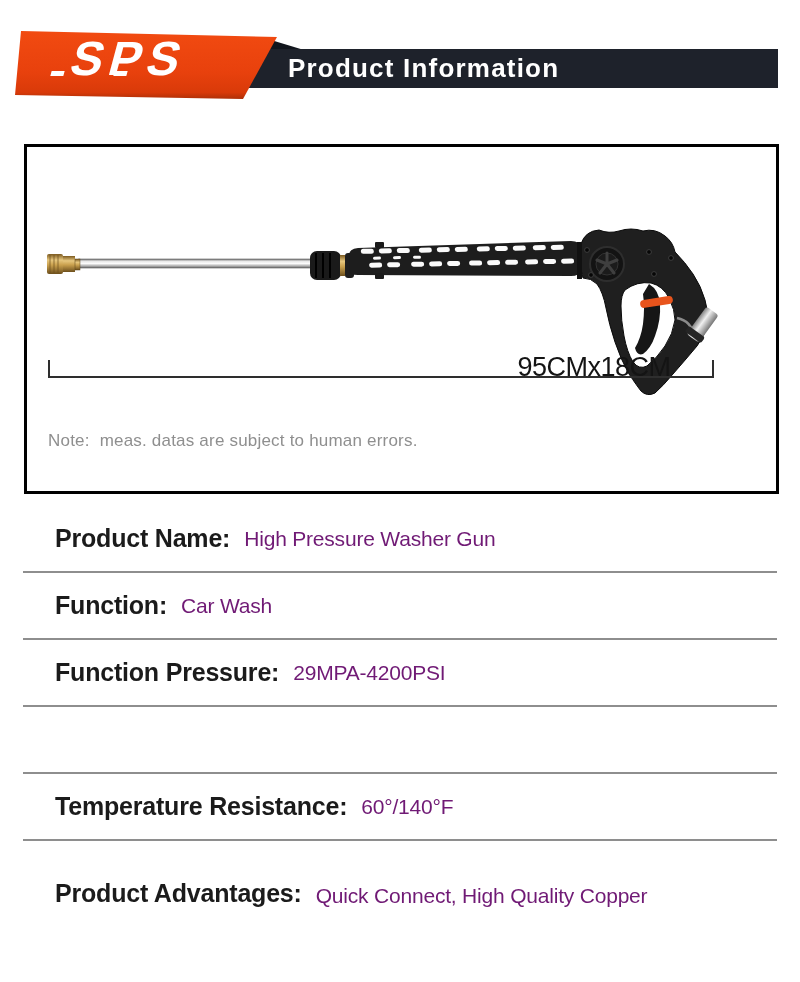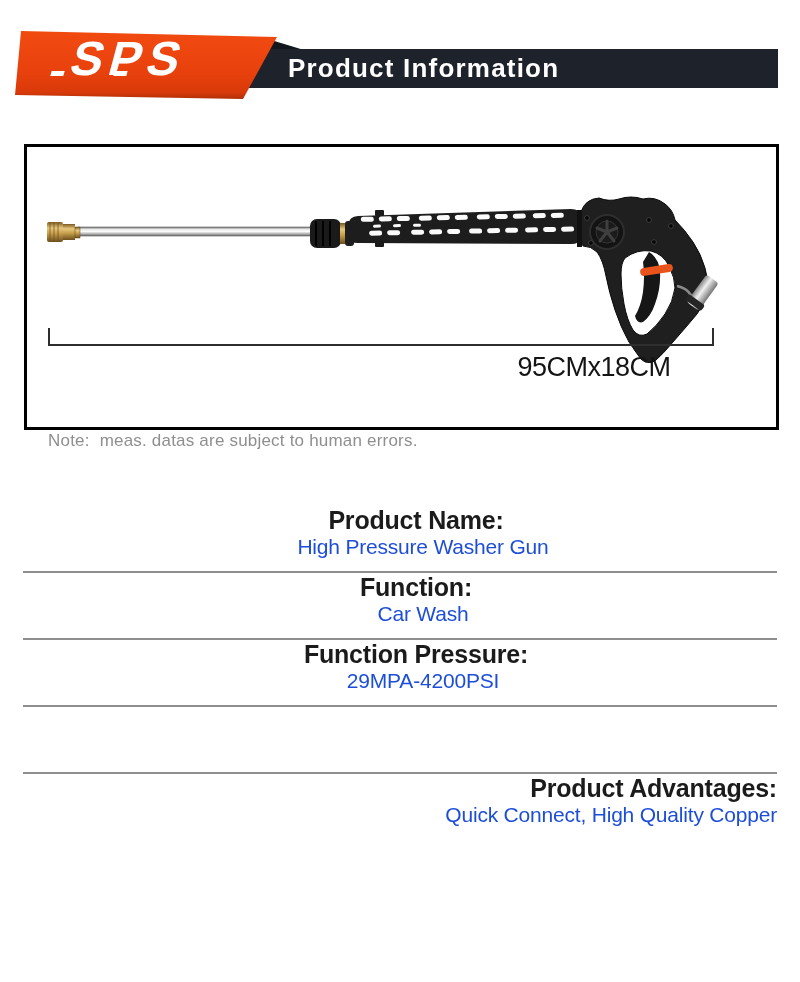--- a/index.html
+++ b/index.html
@@ -29,37 +29,37 @@
     filter:drop-shadow(0 2px 2px rgba(0,0,0,0.25));}
   .logo-text{position:absolute;left:49px;top:36px;width:160px;height:46px;
     display:flex;align-items:center;justify-content:center;
     transform:skewX(-15deg);
     color:#fff;font-size:48px;font-weight:800;letter-spacing:6px;line-height:1;}
   .logo-dash{position:absolute;height:5px;background:#fff;transform:skewX(-15deg);}
   .logo-dash.d1{left:51px;top:71px;width:13px;}
   .logo-dash.d2{left:114px;top:71px;width:13px;}
 
   
-  .figure-box{position:absolute;left:24px;top:144px;width:755px;height:286px;
+  .figure-box{position:absolute;left:24px;top:144px;width:755px;height:350px;
     border:3px solid #000;background:#fff;}
   .figure-box svg{display:block;width:100%;height:100%;}
   .dimension-label{position:absolute;left:467px;top:205px;width:200px;
     text-align:center;font-size:27px;color:#141414;letter-spacing:-0.5px;}
 
   
   .note-line{position:absolute;left:48px;top:431px;font-size:17px;color:#8f8f8f;letter-spacing:0.2px;}
   .note-line .note-body{margin-left:10px;}
 
   
   .specs{position:absolute;left:23px;top:506px;width:754px;}
   .spec-row{height:67px;display:flex;align-items:center;padding-left:32px;
-    border-bottom:2px solid var(--separator-gray);flex-direction:column;}
+    border-bottom:2px solid var(--separator-gray);}
   .spec-row:last-child{border-bottom:none;align-items:flex-end;}
   .spec-label{font-size:25px;font-weight:bold;color:#1b1b1b;letter-spacing:-0.2px;white-space:nowrap;}
-  .spec-value{font-size:21px;color:#1d4ed8;margin-left:14px;letter-spacing:-0.2px;white-space:nowrap;}
+  .spec-value{font-size:21px;color:#701a75;margin-left:14px;letter-spacing:-0.2px;white-space:nowrap;}
 </style>
 </head>
 <body>
 
 <div class="page">
 
   <div class="banner-fold"></div>
   <div class="banner">
     <span class="banner-title">Product Information</span>
   </div>
@@ -195,20 +195,24 @@
     </div>
 
     <div class="spec-row">
       <span class="spec-label">Function Pressure:</span>
       <span class="spec-value">29MPA-4200PSI</span>
     </div>
 
     <div class="spec-row">
     </div>
 
+    <div class="spec-row">
+      <span class="spec-label">Temperature Resistance:</span>
+      <span class="spec-value">60°/140°F</span>
+    </div>
 
     <div class="spec-row">
       <span class="spec-label">Product Advantages:</span>
       <span class="spec-value">Quick Connect, High Quality Copper</span>
     </div>
   </div>
 
 </div>
 
 </body></html>

